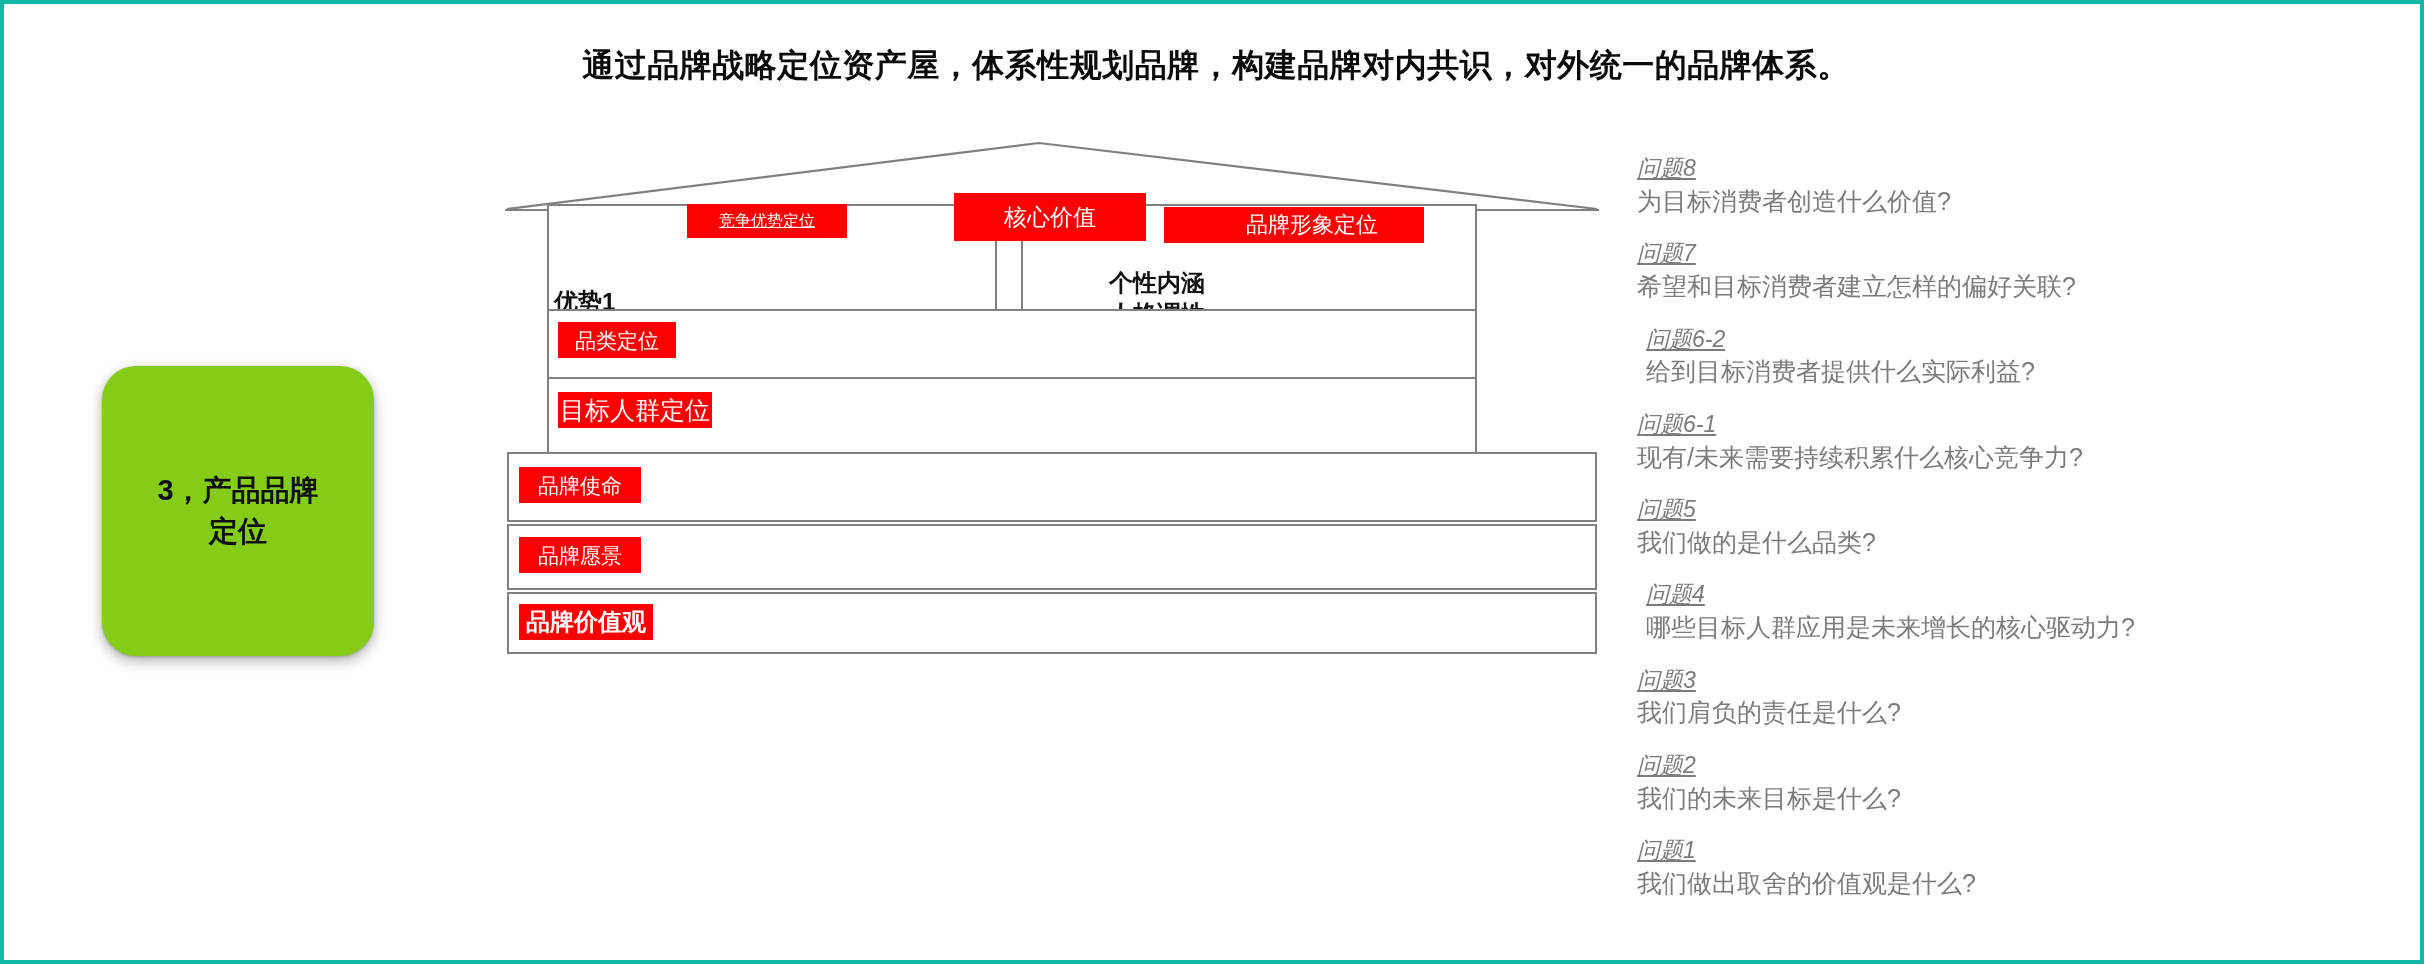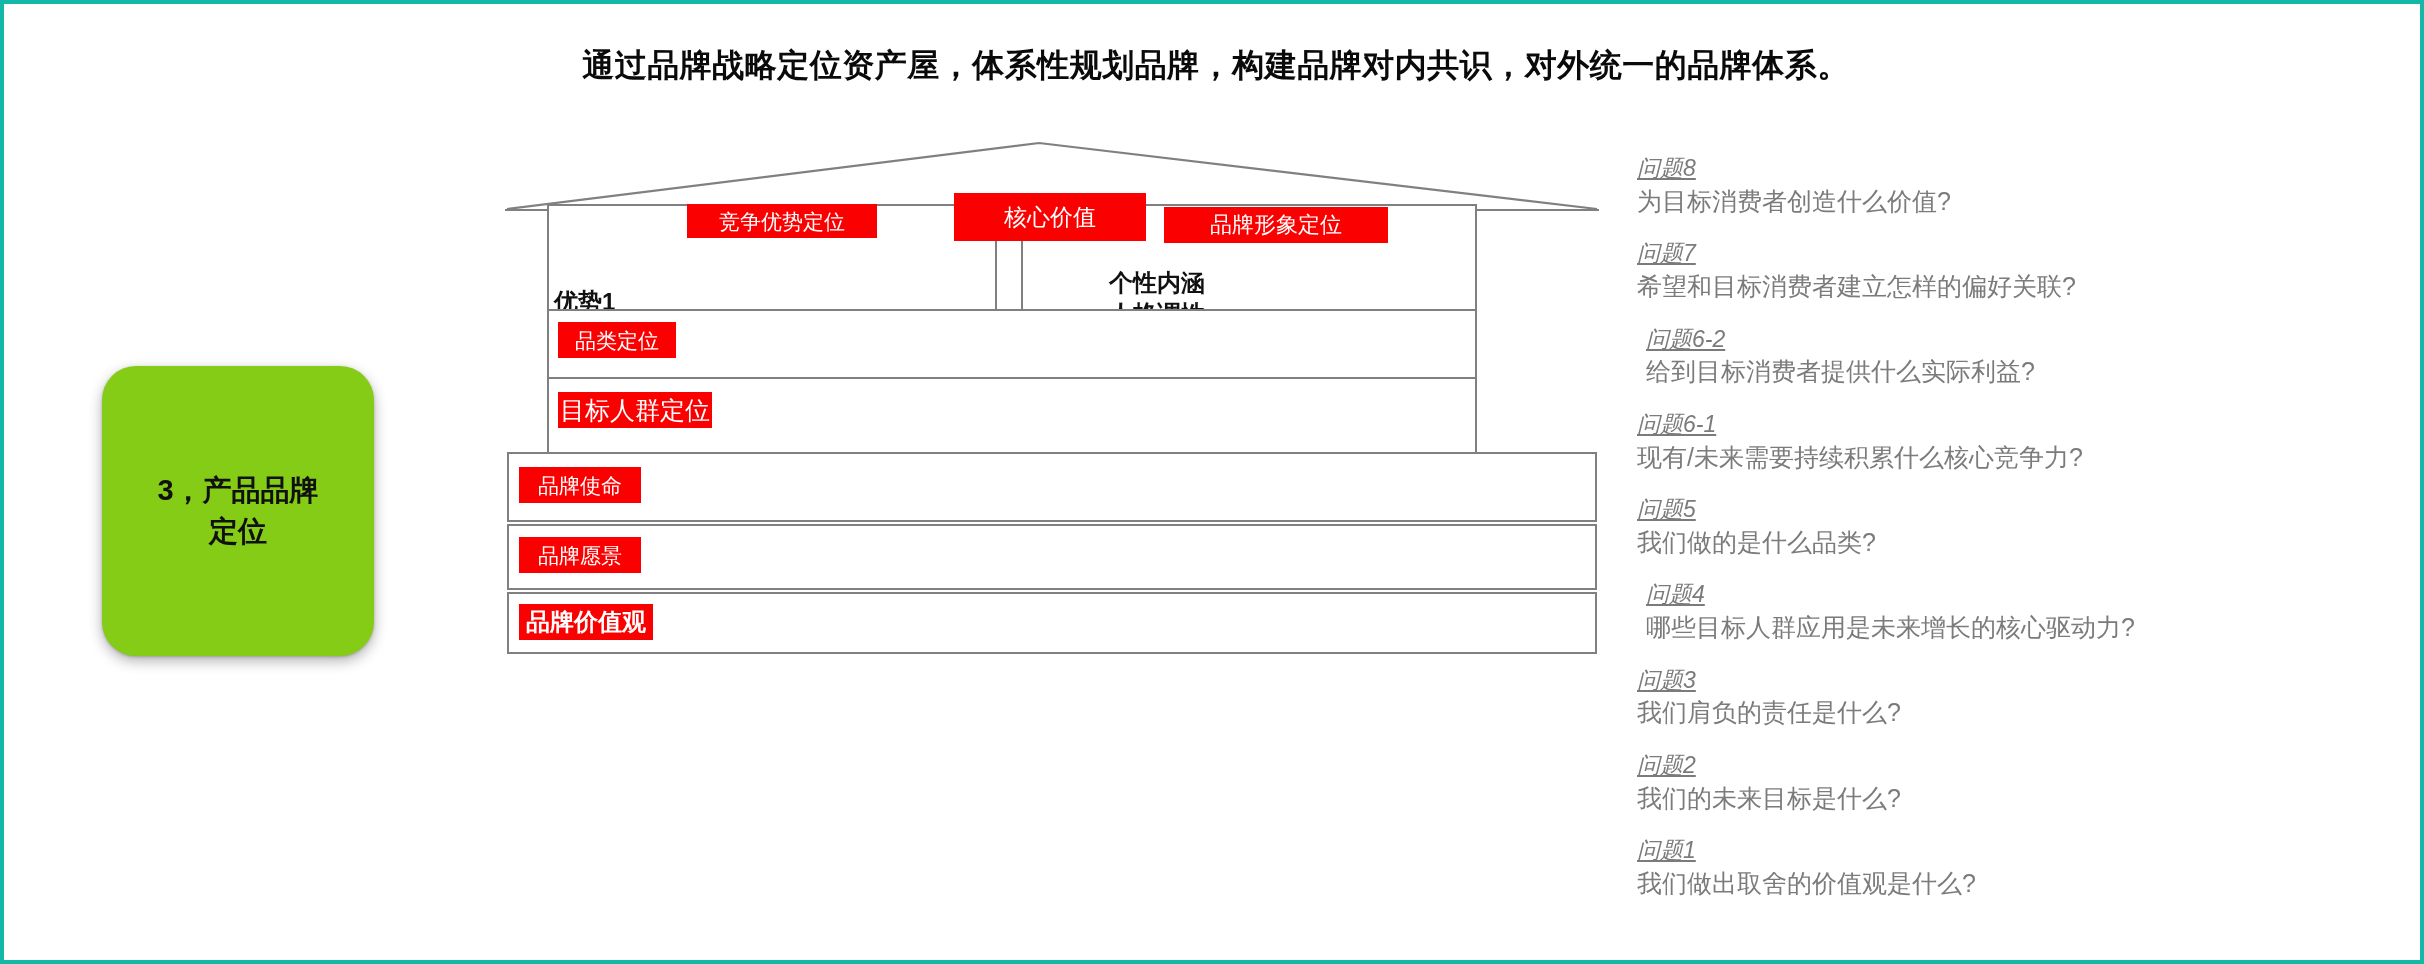--- a/index.html
+++ b/index.html
@@ -104,29 +104,29 @@
     left: 455px;
     top: 59px;
     width: 192px;
     height: 48px;
     font-size: 23px;
   }
 
   
   #box-advantage { left: 48px; top: 70px; width: 450px; height: 126px; }
   #tag-advantage {
-    left: 188px; top: 70px; width: 190px; height: 34px; font-size: 21px;
+    left: 188px; top: 70px; width: 160px; height: 34px; font-size: 16px; text-decoration: underline;
   }
   #adv-items {
     left: 55px; top: 113px; line-height: 1.58; margin-top: 36px;
   }
 
   #box-image { left: 522px; top: 70px; width: 456px; height: 126px; }
   #tag-image {
-    left: 665px; top: 73px; width: 224px; height: 36px; font-size: 22px;
+    left: 665px; top: 73px; width: 224px; height: 36px; font-size: 22px; padding-left: 36px;
   }
   #image-items {
     left: 610px; top: 133px; text-align: center; line-height: 1.30;
   }
 
   
   #box-category { left: 48px; top: 175px; width: 930px; height: 70px; }
   #tag-category {
     left: 59px; top: 188px; width: 118px; height: 36px; font-size: 21px;
   }

